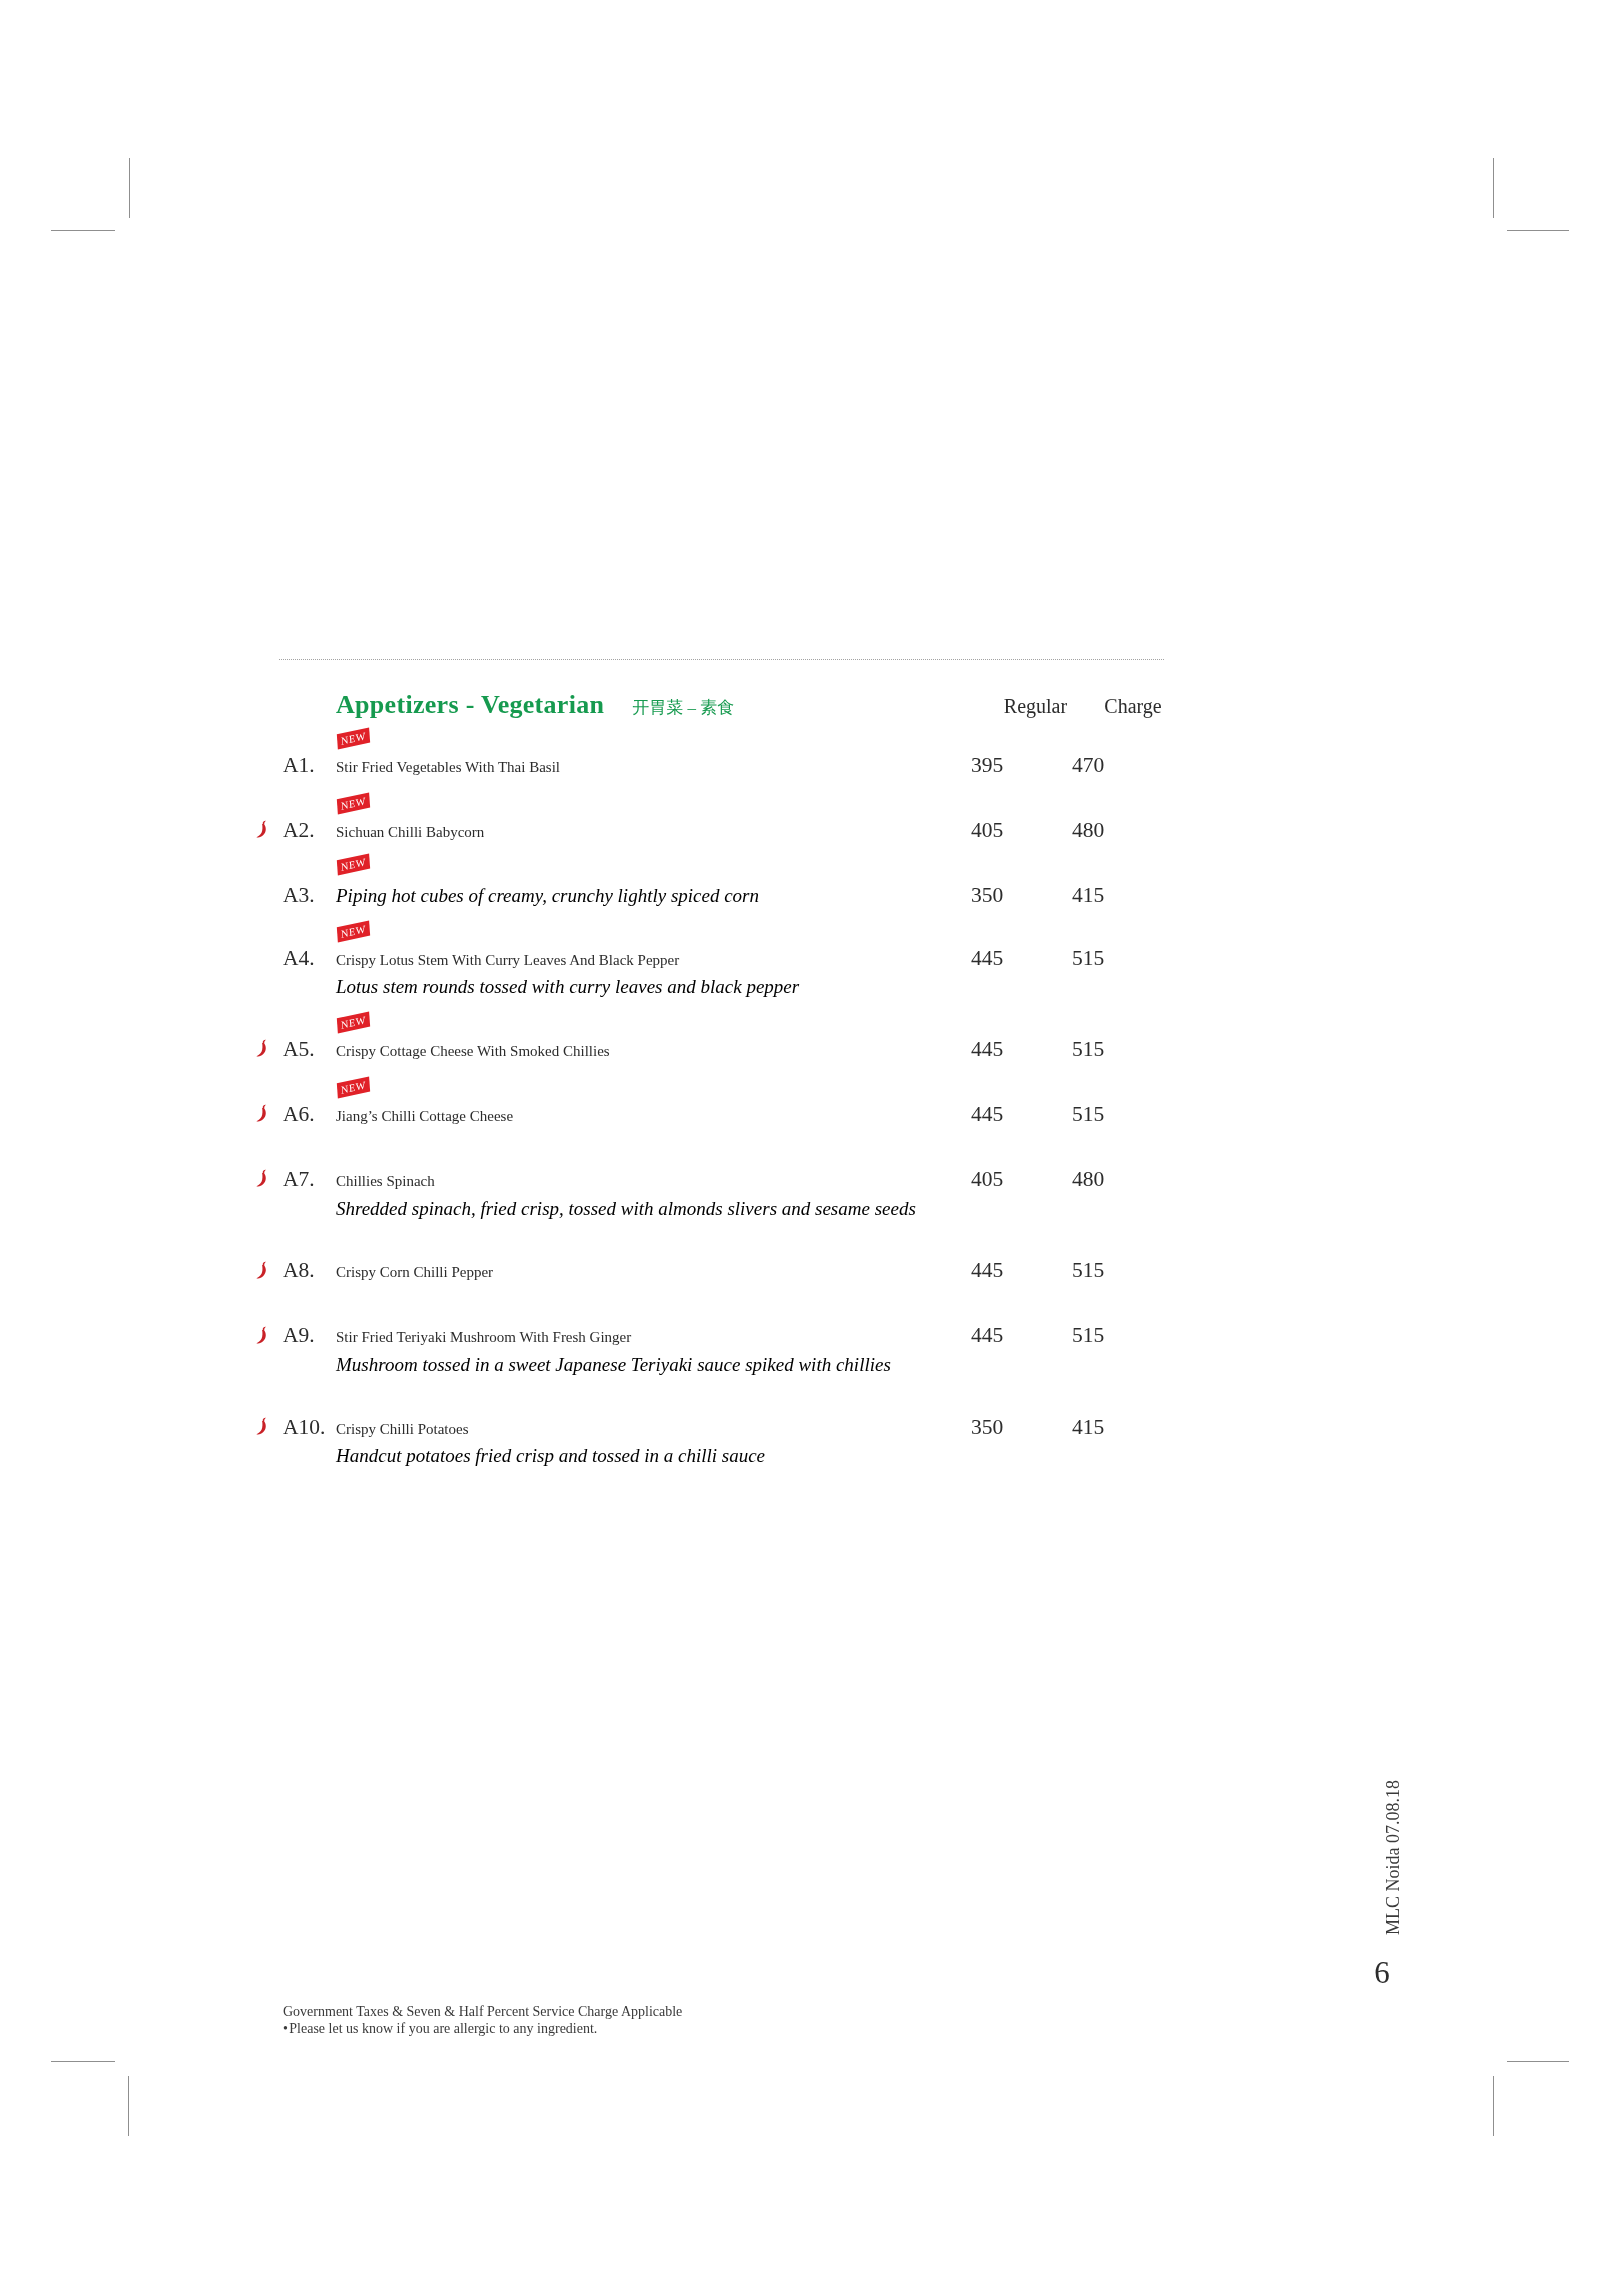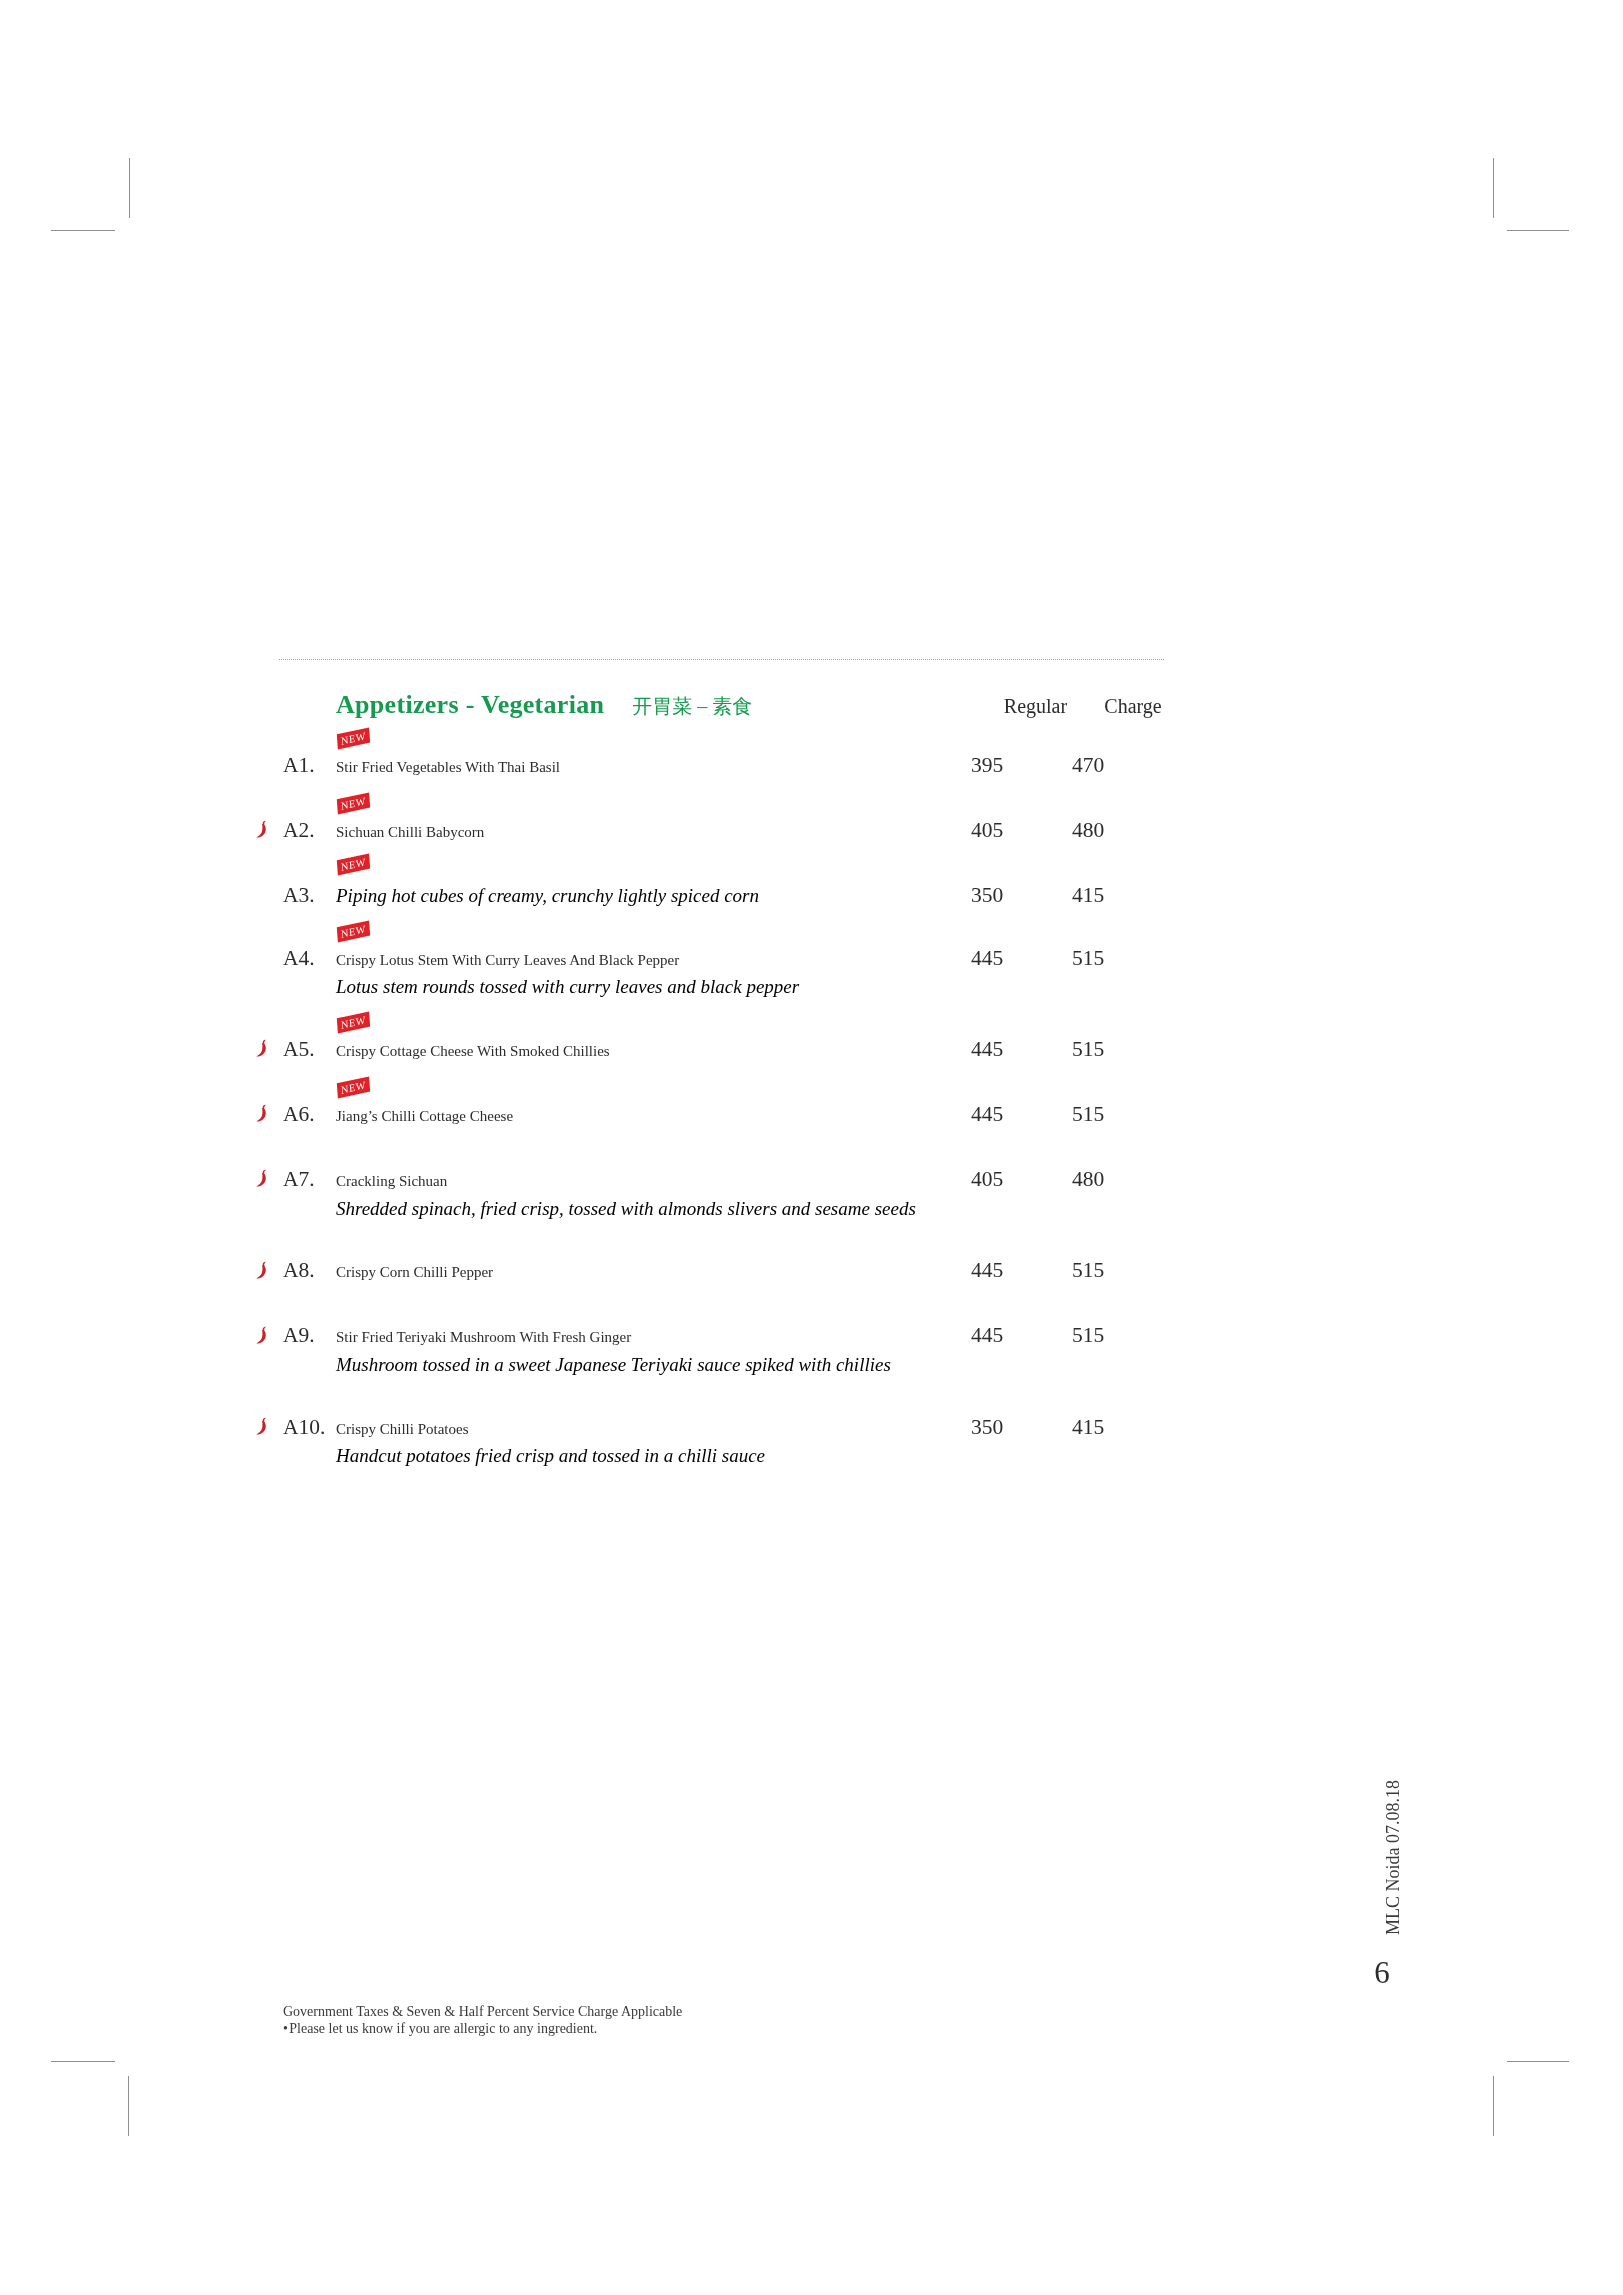--- a/index.html
+++ b/index.html
@@ -30,21 +30,21 @@
 
   
   .content{position:absolute;left:250px;top:690px;width:916px;}
   .row{
     display:grid;
     grid-template-columns:33px 53px 635px 101px 94px;
     align-items:baseline;
   }
   .header-row{margin-bottom:30.5px;}
   .title-en{font-size:26px;font-weight:600;letter-spacing:0.3px;text-align:center;}
-  .title-zh{font-size:20px;font-weight:400;margin-left:28px;}
+  .title-zh{font-size:17px;font-weight:400;margin-left:28px;}
   .col-label{
     font-size:20px;text-align:center;color:#2c2c2c;
     position:relative;left:14px;
   }
 
   .item-row{margin-bottom:36px;}
   .code-cell{font-size:21.5px;line-height:25px;}
   .name-cell{position:relative;}
   .item-name{font-size:15px;line-height:25px;}
   .item-desc{
@@ -209,21 +209,21 @@
         <div class="row item-row">
     <div class="chilli-cell">
       <svg class="chilli" viewBox="0 0 20 28">
         <path class="chilli-stem" d="M11.5 7 C11 4.2 12.6 2.2 15.8 2.4 C14.1 3.4 13.4 4.9 13.5 7.2 Z" fill="#c92127"></path>
         <path class="chilli-body" d="M13 6.5 C16.4 10.5 16.6 17 12.2 21.4 C9.6 24 5.8 25.2 3 24.2 C5.4 23 8.2 21.6 9.8 18.4 C11.4 15.2 11.3 9.8 10.6 6.8 Z" fill="#c92127"></path>
       </svg>
     </div>
     <div class="code-cell">A7.</div>
     <div class="name-cell">
 
-      <div class="item-name">Crackling Sichuan</div>
+      <div class="item-name">Chillies Spinach</div>
       <div class="item-desc">Shredded spinach, fried crisp, tossed with almonds slivers and sesame seeds</div>
     </div>
     <div class="price-cell">405</div>
     <div class="price-cell">480</div>
   </div>
         <div class="row item-row">
     <div class="chilli-cell">
       <svg class="chilli" viewBox="0 0 20 28">
         <path class="chilli-stem" d="M11.5 7 C11 4.2 12.6 2.2 15.8 2.4 C14.1 3.4 13.4 4.9 13.5 7.2 Z" fill="#c92127"></path>
         <path class="chilli-body" d="M13 6.5 C16.4 10.5 16.6 17 12.2 21.4 C9.6 24 5.8 25.2 3 24.2 C5.4 23 8.2 21.6 9.8 18.4 C11.4 15.2 11.3 9.8 10.6 6.8 Z" fill="#c92127"></path>

